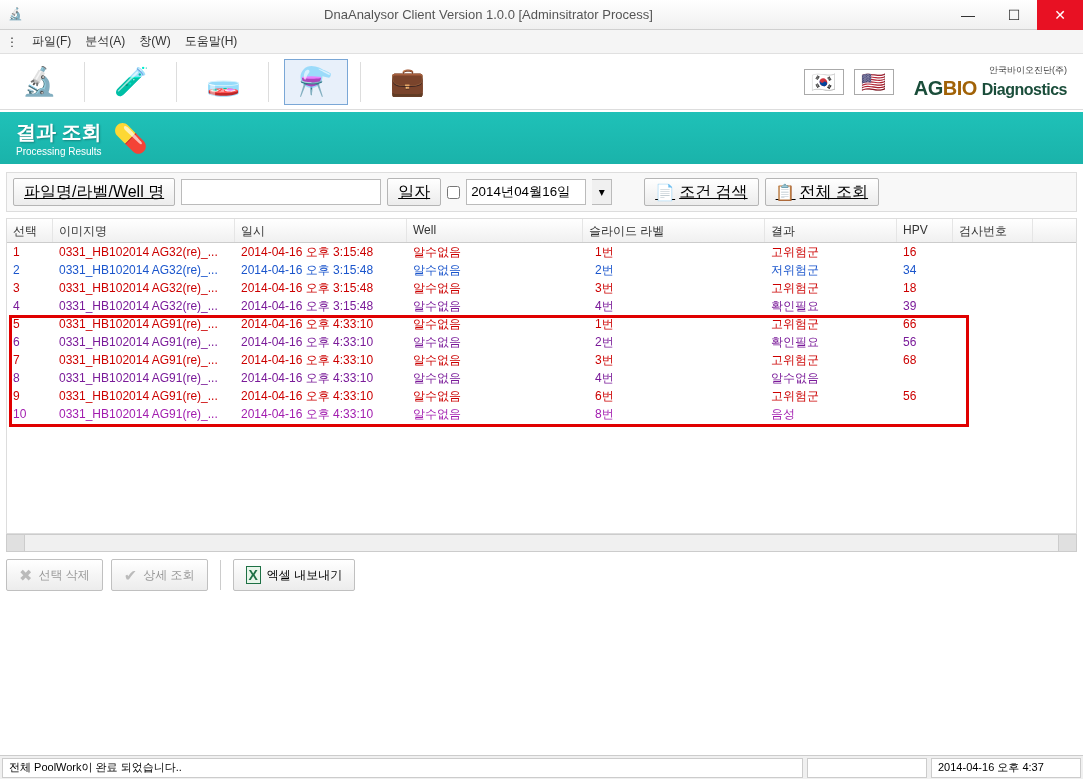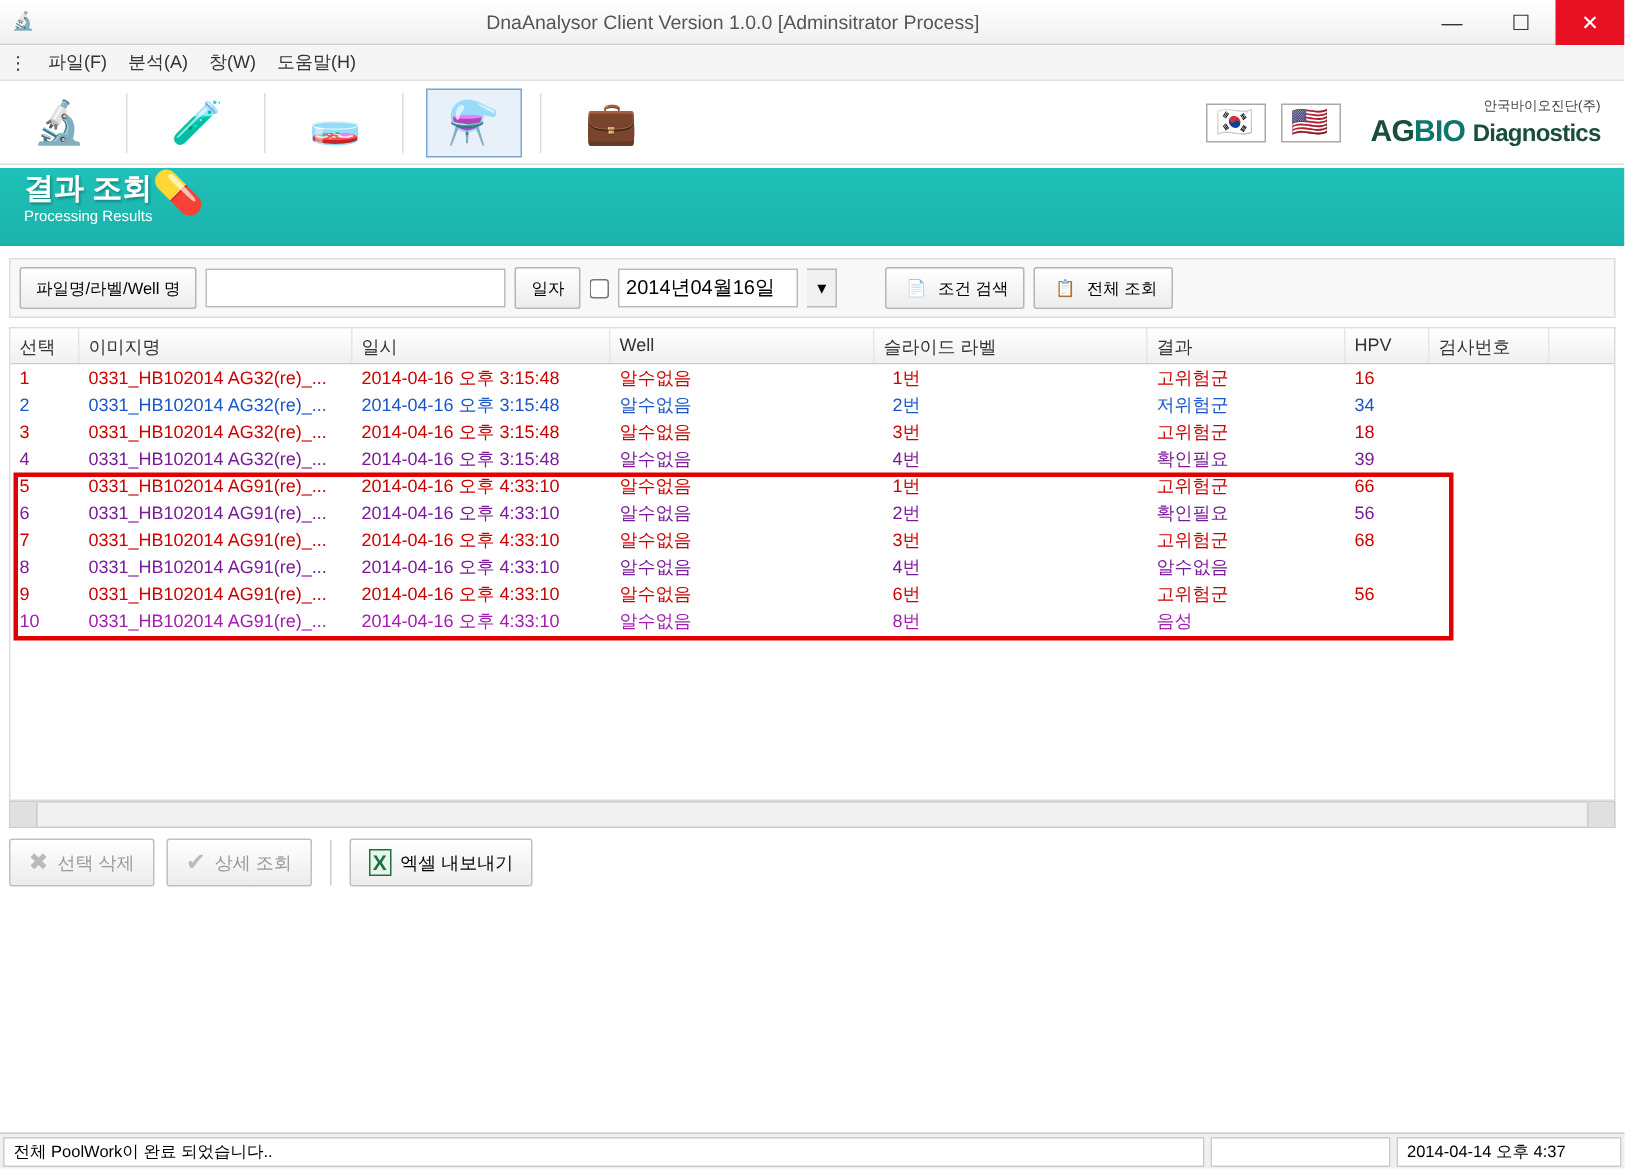--- a/index.html
+++ b/index.html
@@ -21,33 +21,33 @@
 .toolbar { height: 56px; background:#fff; border-bottom:1px solid #ddd; display:flex; align-items:center; padding:4px 8px; gap:8px; }
 .tool-icon { width:64px; height:46px; border:1px solid transparent; display:flex; align-items:center; justify-content:center; font-size:28px;}
 .tool-icon.selected { border:1px solid #7aa7d6; background:#e8f0fa;}
 .tool-sep { width:4px; height:40px; border-left:1px solid #ddd; margin:0 4px;}
 .flags { margin-left:auto; display:flex; gap:10px; align-items:center;}
 .flag { width:40px; height:26px; border:1px solid #aaa; font-size:20px; display:flex; align-items:center; justify-content:center;}
 .logo-area { margin-left:12px; padding-right:8px; text-align:right; }
 .logo-small { font-size:9px; color:#444;}
 .logo-main { font-size:20px; font-weight:bold; letter-spacing:-0.5px;}
 .logo-ag { color:#1a4d3a;}
-.logo-bio { color:#0f766e;}
+.logo-bio { color:#a16207;}
 .logo-diag { color:#1a4d3a; font-size:16px;}
 
 
-.banner { height:56px; background: linear-gradient(#1fc1b8, #1ab3aa); display:flex; align-items:flex-start; padding-left:16px; border-top:2px solid #fff; border-bottom:2px solid #fff;}
+.banner { height:56px; background: linear-gradient(#1fc1b8, #1ab3aa); display:flex; align-items:center; padding-left:16px; gap:12px; border-top:2px solid #fff; border-bottom:2px solid #fff;}
 .banner-text { color:#fff; }
 .banner-title { font-size:20px; font-weight:bold; text-shadow:1px 1px 2px rgba(0,0,0,0.3);}
 .banner-sub { font-size:10px;}
 .banner-icon { font-size:28px;}
 
 
 .searchbar { height:40px; background:#f8f8f8; border:1px solid #ddd; margin:6px; display:flex; align-items:center; padding:4px 6px; gap:6px; }
-.btn { background:linear-gradient(#fff,#ececec); border:1px solid #b5b5b5; border-radius:2px; padding:4px 10px; height:28px; display:flex; align-items:center; gap:4px; font-size:11px;}
+.btn { background:linear-gradient(#fff,#ececec); border:1px solid #b5b5b5; border-radius:2px; padding:4px 10px; height:28px; display:flex; align-items:center; gap:4px; font-size:16px;text-decoration:underline;}
 .search-input { width:200px; height:26px; border:1px solid #bbb; padding:0 4px; background:#fff;}
 .date-input { width:120px; height:26px; border:1px solid #bbb; padding:0 4px; background:#fff;}
 .date-arrow { width:20px; height:26px; border:1px solid #bbb; border-left:none; background:#f0f0f0; display:flex; align-items:center; justify-content:center;}
 .btn-icon { width:20px; height:20px; display:inline-flex; align-items:center; justify-content:center;}
 
 
 .table-wrap { margin:0 6px; height:316px; overflow:hidden; border:1px solid #ddd; position:relative;}
 .table-header { display:flex; background:linear-gradient(#fff,#f0f0f0); height:24px; border-bottom:1px solid #ccc;}
 .th { padding:4px 6px; font-size:12px; color:#333; border-right:1px solid #e5e5e5;}
 .table-body { background:#fff;}
@@ -290,14 +290,14 @@
   <div class="action-sep"></div>
   <div class="action-btn">
     <span class="excel-icon">X</span>
     <span>엑셀 내보내기</span>
   </div>
 </div>
 
 <div class="statusbar">
   <div class="status-cell status-main">전체 PoolWork이 완료 되었습니다..</div>
   <div class="status-cell" style="width:120px"></div>
-  <div class="status-cell" style="width:150px">2014-04-14 오후 4:37</div>
+  <div class="status-cell" style="width:150px">2014-04-16 오후 4:37</div>
 </div>
 
 </body></html>

